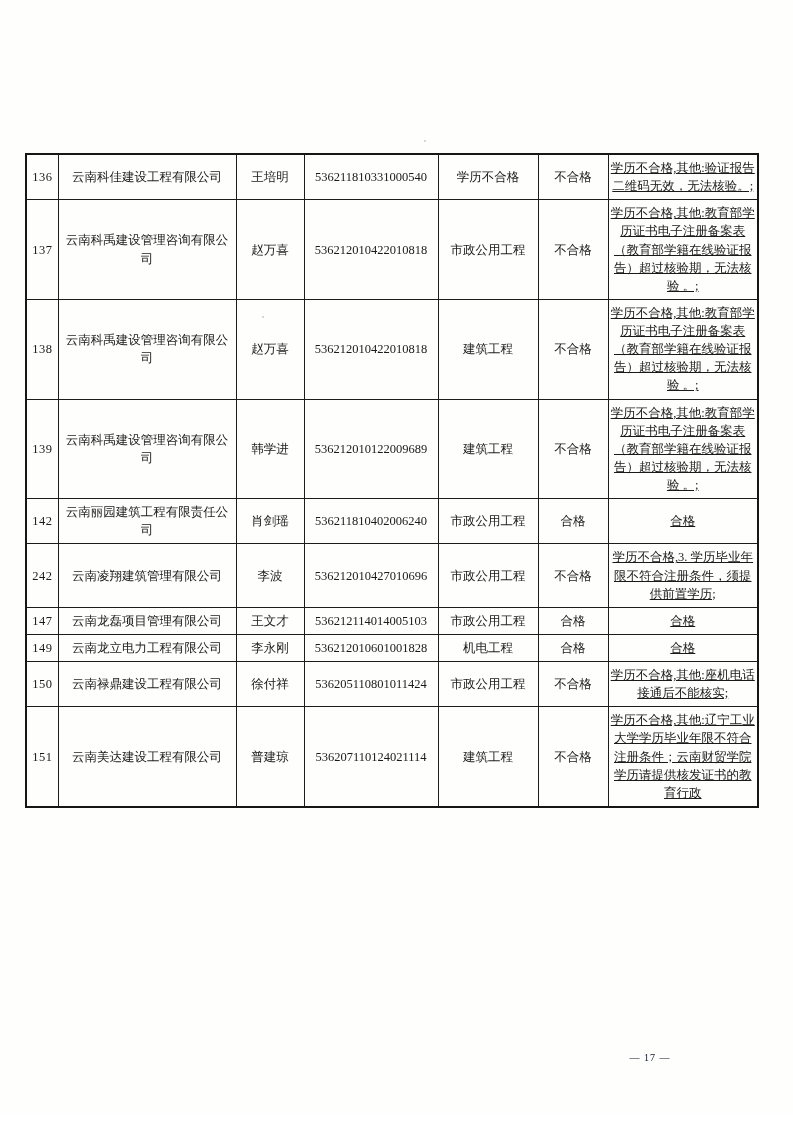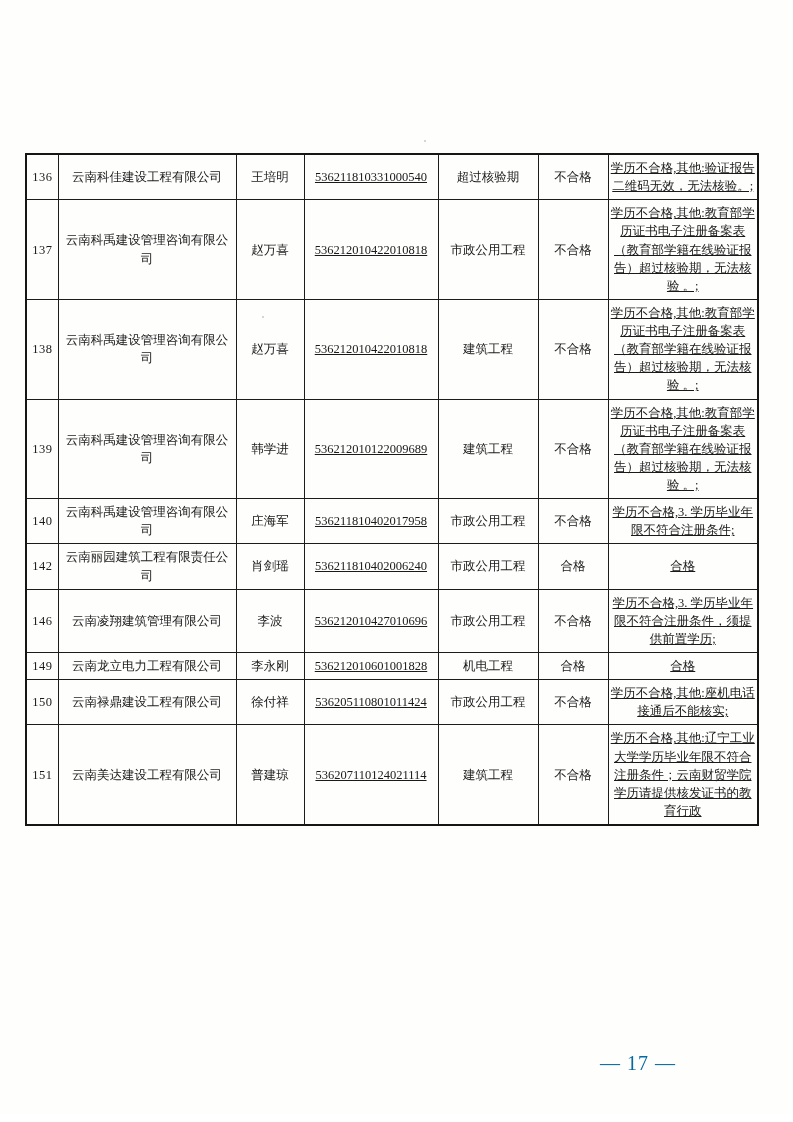--- a/index.html
+++ b/index.html
@@ -26,30 +26,30 @@
     border:1.5px solid #1c1c1c;
     text-align:center;
     vertical-align:middle;
     padding:4px 2px;
     font-size:12.5px;
     line-height:1.45;
     word-break:break-all;
   }
   td.c-no{font-size:12px;letter-spacing:0.5px;}
   td.c-company{font-size:12.5px;padding:4px 1px;}
-  td.c-id{font-size:12px;letter-spacing:0px;font-family:"Liberation Serif","DejaVu Serif",serif;text-decoration:underline;}
+  td.c-id{font-size:12px;letter-spacing:0px;font-family:"Liberation Serif","DejaVu Serif",serif;}
   td.c-remark{font-size:12.5px;line-height:1.42;padding:3px 2px;text-decoration:underline;}
   .page-number{
     position:absolute;
     left:600px;top:1052px;
     width:100px;
-    text-align:left;
-    font-size:20px;
+    text-align:center;
+    font-size:10px;
     letter-spacing:1px;
-    color:#0369a1;
+    color:#0f172a;
   }
   .speck{position:absolute;background:#c9c9c6;border-radius:50%;}
   .speck1{left:424px;top:140px;width:2px;height:2px;}
   .speck2{left:262px;top:316px;width:2px;height:2px;}
 </style>
 </head>
 <body>
 
 <div class="page">
 
@@ -65,21 +65,21 @@
       <col style="width:100px">
       <col style="width:70px">
       <col style="width:150px">
     </colgroup>
     <tbody>
         <tr>
       <td class="c-no">136</td>
       <td class="c-company">云南科佳建设工程有限公司</td>
       <td class="c-person">王培明</td>
       <td class="c-id">536211810331000540</td>
-      <td class="c-major">超过核验期</td>
+      <td class="c-major">学历不合格</td>
       <td class="c-result">不合格</td>
       <td class="c-remark">学历不合格,其他:验证报告二维码无效，无法核验。;</td>
     </tr>
         <tr>
       <td class="c-no">137</td>
       <td class="c-company">云南科禹建设管理咨询有限公司</td>
       <td class="c-person">赵万喜</td>
       <td class="c-id">536212010422010818</td>
       <td class="c-major">市政公用工程</td>
       <td class="c-result">不合格</td>
@@ -97,45 +97,45 @@
         <tr>
       <td class="c-no">139</td>
       <td class="c-company">云南科禹建设管理咨询有限公司</td>
       <td class="c-person">韩学进</td>
       <td class="c-id">536212010122009689</td>
       <td class="c-major">建筑工程</td>
       <td class="c-result">不合格</td>
       <td class="c-remark">学历不合格,其他:教育部学历证书电子注册备案表（教育部学籍在线验证报告）超过核验期，无法核验 。;</td>
     </tr>
         <tr>
-      <td class="c-no">140</td>
-      <td class="c-company">云南科禹建设管理咨询有限公司</td>
-      <td class="c-person">庄海军</td>
-      <td class="c-id">536211810402017958</td>
-      <td class="c-major">市政公用工程</td>
-      <td class="c-result">不合格</td>
-      <td class="c-remark">学历不合格,3. 学历毕业年限不符合注册条件;</td>
-    </tr>
-        <tr>
       <td class="c-no">142</td>
       <td class="c-company">云南丽园建筑工程有限责任公司</td>
       <td class="c-person">肖剑瑶</td>
       <td class="c-id">536211810402006240</td>
       <td class="c-major">市政公用工程</td>
       <td class="c-result">合格</td>
       <td class="c-remark">合格</td>
     </tr>
         <tr>
-      <td class="c-no">146</td>
+      <td class="c-no">242</td>
       <td class="c-company">云南凌翔建筑管理有限公司</td>
       <td class="c-person">李波</td>
       <td class="c-id">536212010427010696</td>
       <td class="c-major">市政公用工程</td>
       <td class="c-result">不合格</td>
       <td class="c-remark">学历不合格,3. 学历毕业年限不符合注册条件，须提供前置学历;</td>
+    </tr>
+        <tr>
+      <td class="c-no">147</td>
+      <td class="c-company">云南龙磊项目管理有限公司</td>
+      <td class="c-person">王文才</td>
+      <td class="c-id">536212114014005103</td>
+      <td class="c-major">市政公用工程</td>
+      <td class="c-result">合格</td>
+      <td class="c-remark">合格</td>
     </tr>
         <tr>
       <td class="c-no">149</td>
       <td class="c-company">云南龙立电力工程有限公司</td>
       <td class="c-person">李永刚</td>
       <td class="c-id">536212010601001828</td>
       <td class="c-major">机电工程</td>
       <td class="c-result">合格</td>
       <td class="c-remark">合格</td>
     </tr>

